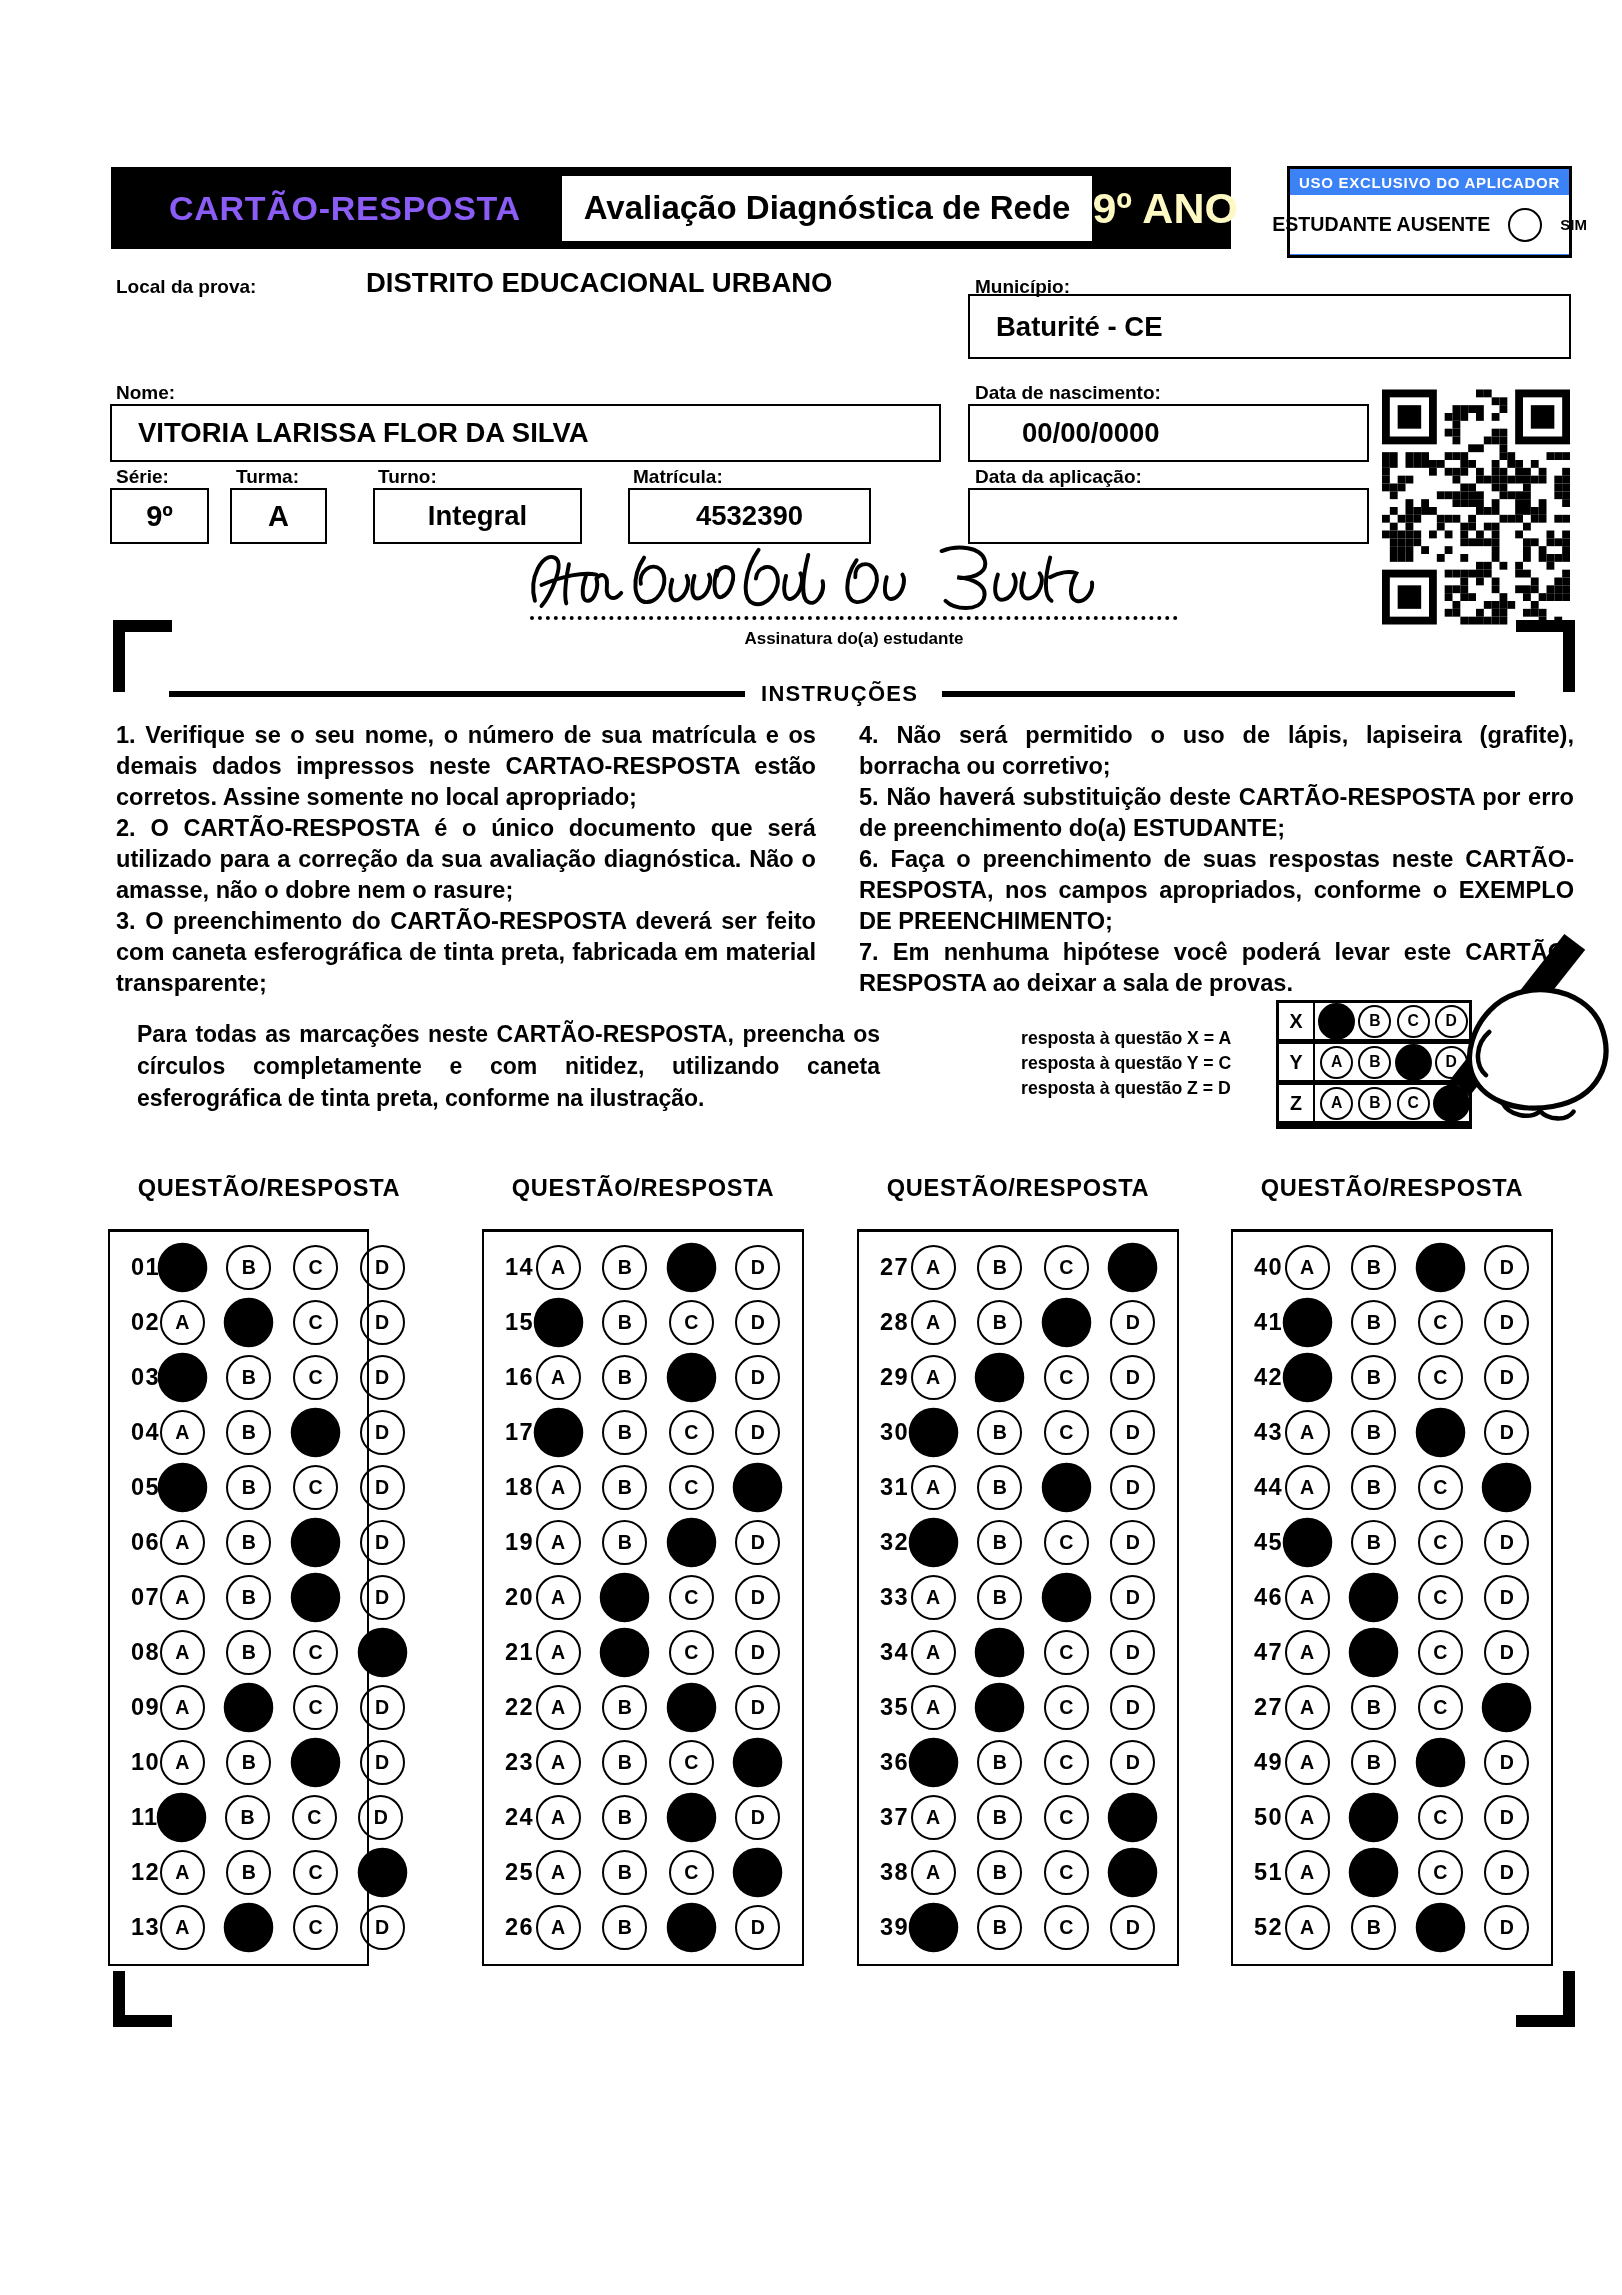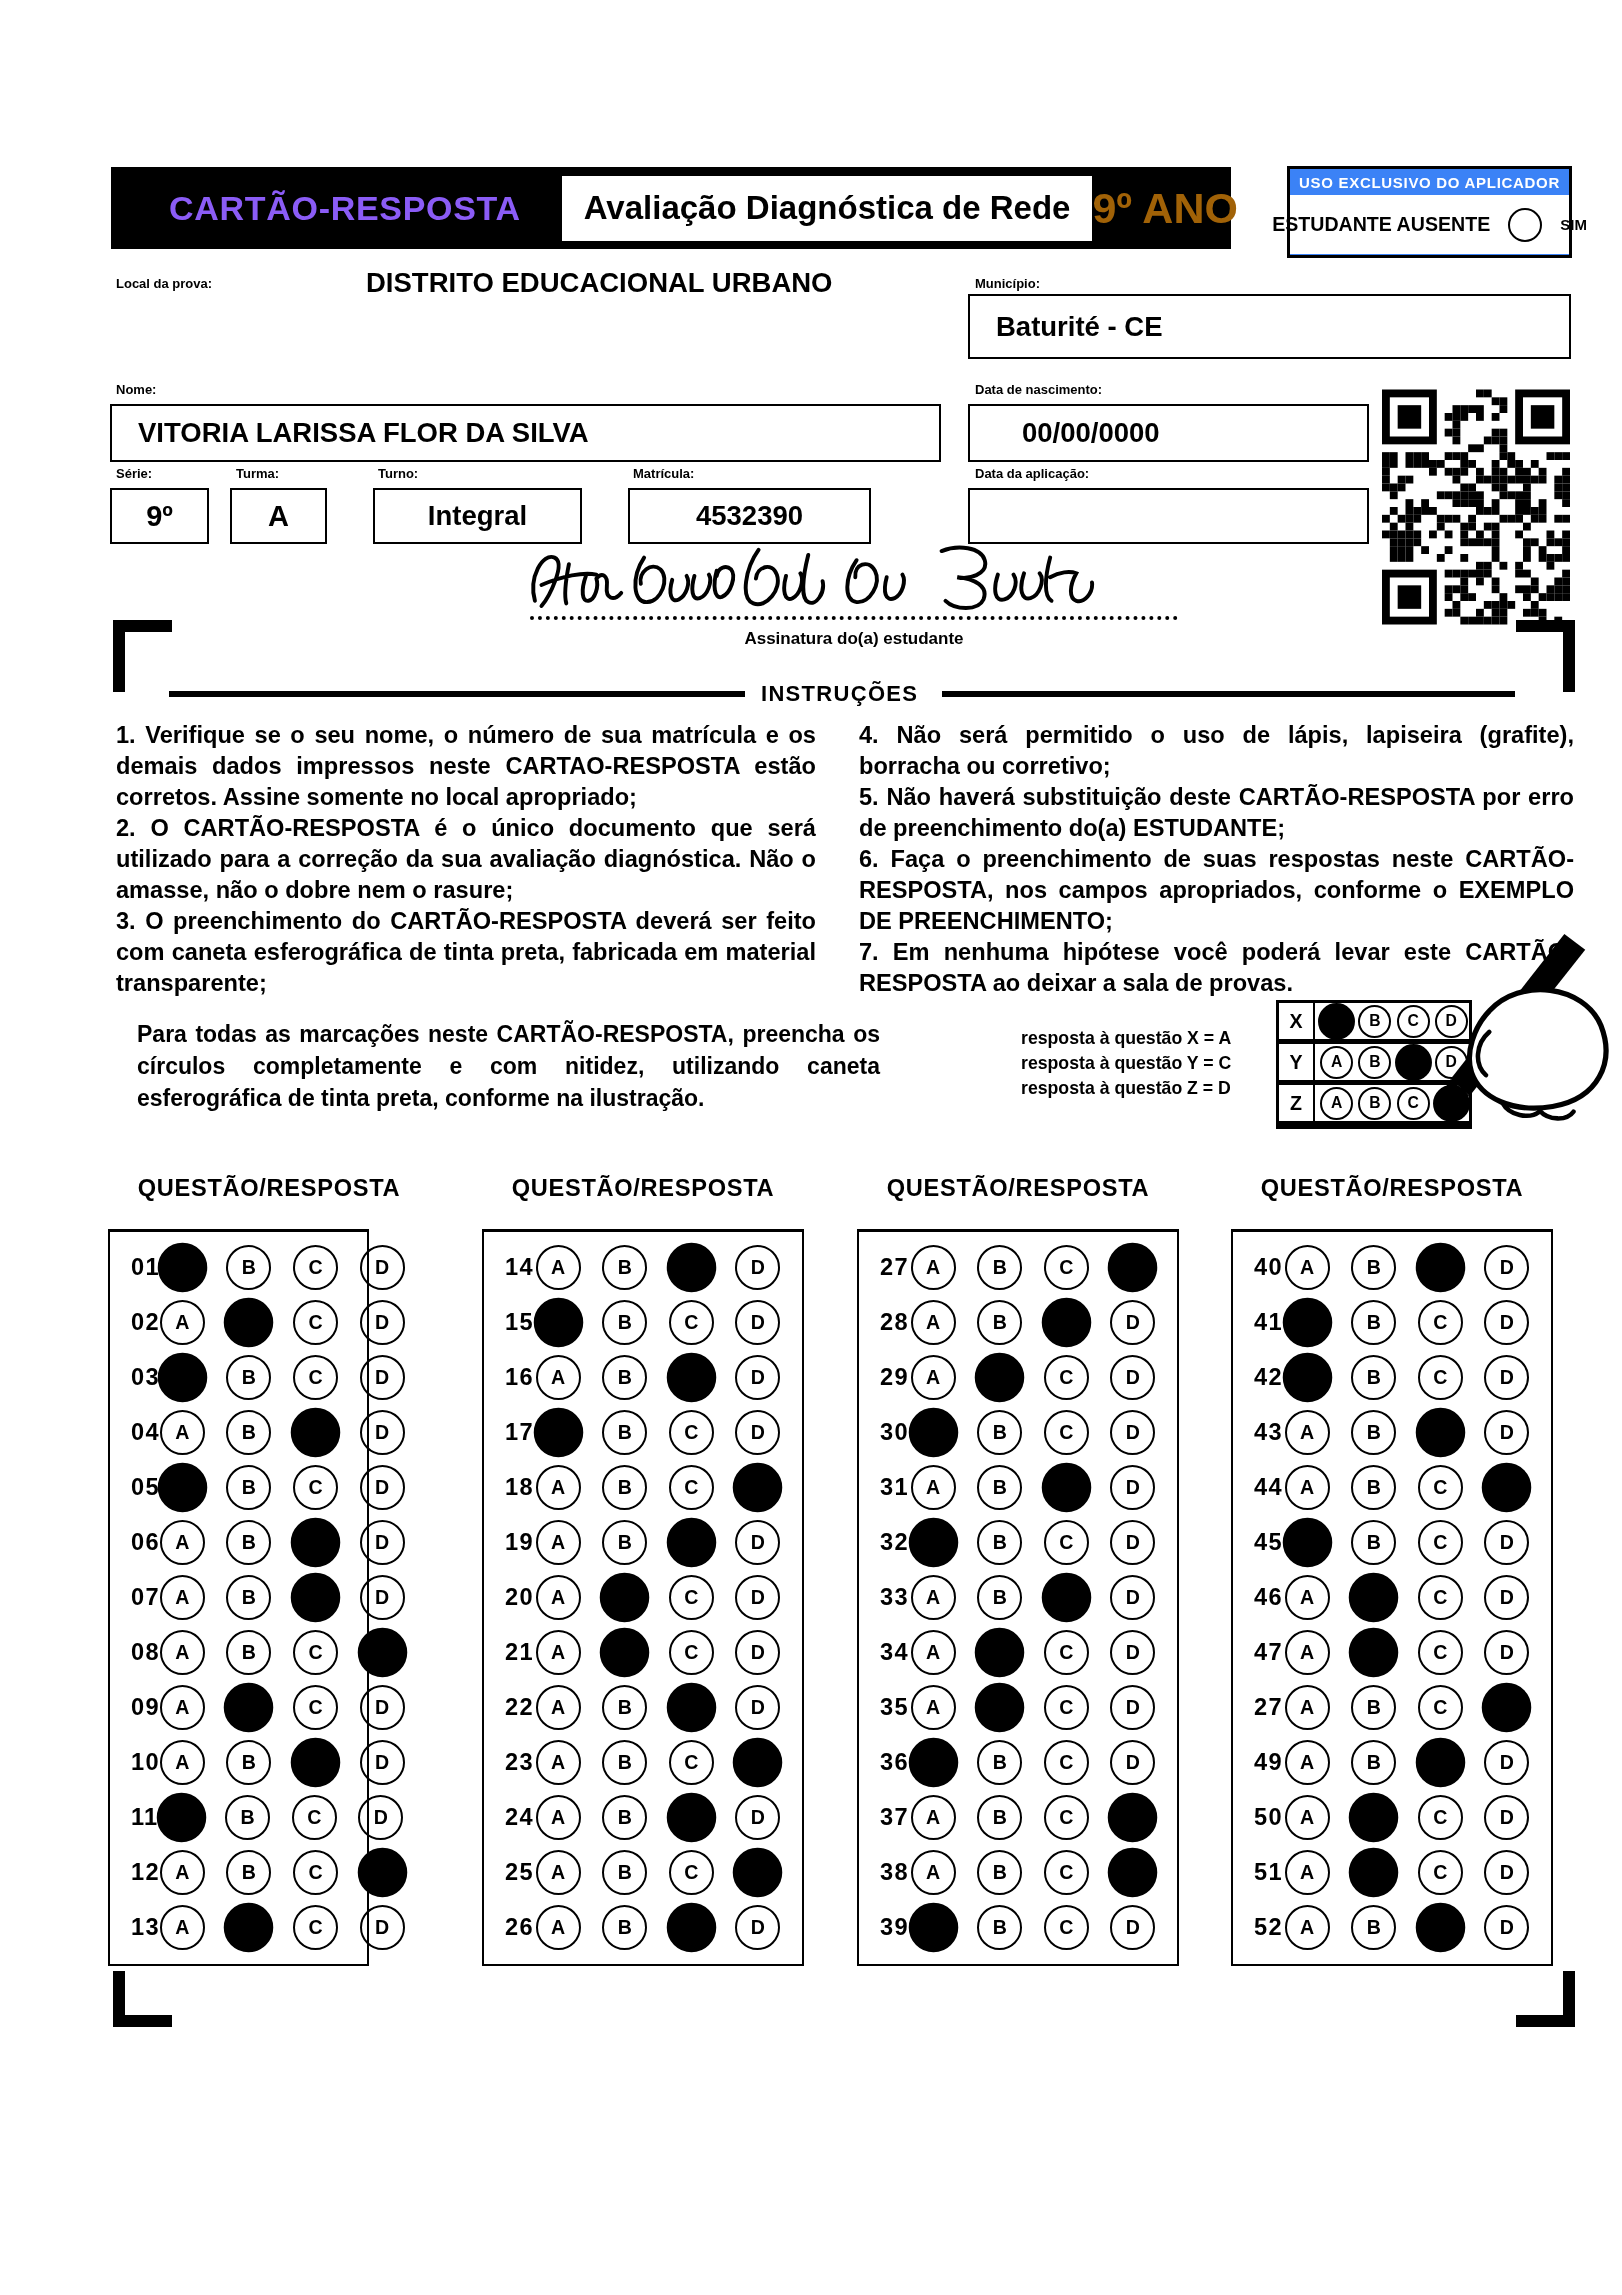--- a/index.html
+++ b/index.html
@@ -5,30 +5,30 @@
   html,body{margin:0;padding:0;background:#e8e8e8;}
   .sheet{position:relative;width:1623px;height:2295px;background:#ffffff;
          font-family:"Liberation Sans",sans-serif;color:#000;overflow:hidden;}
   .abs{position:absolute;box-sizing:border-box;}
   
   .topbar{left:111px;top:167px;width:1120px;height:82px;background:#000;
           display:flex;align-items:center;}
   .topbar-title{color:#8b5cf6;font-size:34px;font-weight:700;padding-left:58px;letter-spacing:0.7px;white-space:nowrap;}
   .subtitle-box{background:#fff;height:65px;margin-left:41px;display:flex;align-items:center;
                 justify-content:center;padding:0 22px;font-size:33px;font-weight:700;white-space:nowrap;}
-  .grade{color:#a16207;font-size:43px;font-weight:700;margin-left:auto;padding-right:34px;white-space:nowrap;}
+  .grade{color:#fef9c3;font-size:43px;font-weight:700;margin-left:auto;padding-right:34px;white-space:nowrap;}
   .aplicador-box{left:1287px;top:166px;width:285px;height:92px;border:3.3px solid #000;background:#3b82f6;}
   .aplicador-head{height:26px;display:flex;align-items:center;justify-content:center;
                   color:#fff;font-size:15px;font-weight:700;letter-spacing:0.7px;}
   .aplicador-body{background:#fff;height:59px;display:flex;align-items:center;justify-content:center;gap:18px;}
   .aplicador-body .lbl{font-size:19.6px;font-weight:700;white-space:nowrap;}
   .sim-circle{width:30px;height:30px;border:2.6px solid #000;border-radius:50%;flex:0 0 auto;}
   .sim-lbl{font-size:15px;font-weight:700;}
   
-  .field-label{font-size:13px;font-weight:700;white-space:nowrap;}
+  .field-label{font-size:19px;font-weight:700;white-space:nowrap;}
   .big-inline{font-size:27.5px;font-weight:700;white-space:nowrap;}
   .fbox{border:2.6px solid #000;display:flex;align-items:center;font-size:27.5px;font-weight:700;}
   .fbox.pl{padding-left:26px;}
   .fbox.center{justify-content:center;}
   .sig-line{border-bottom:4.6px dotted #000;}
   .sig-label{font-size:17px;font-weight:700;text-align:center;}
   
   .corner{background:#000;}
   
   .instr-line{background:#000;height:5.9px;}

